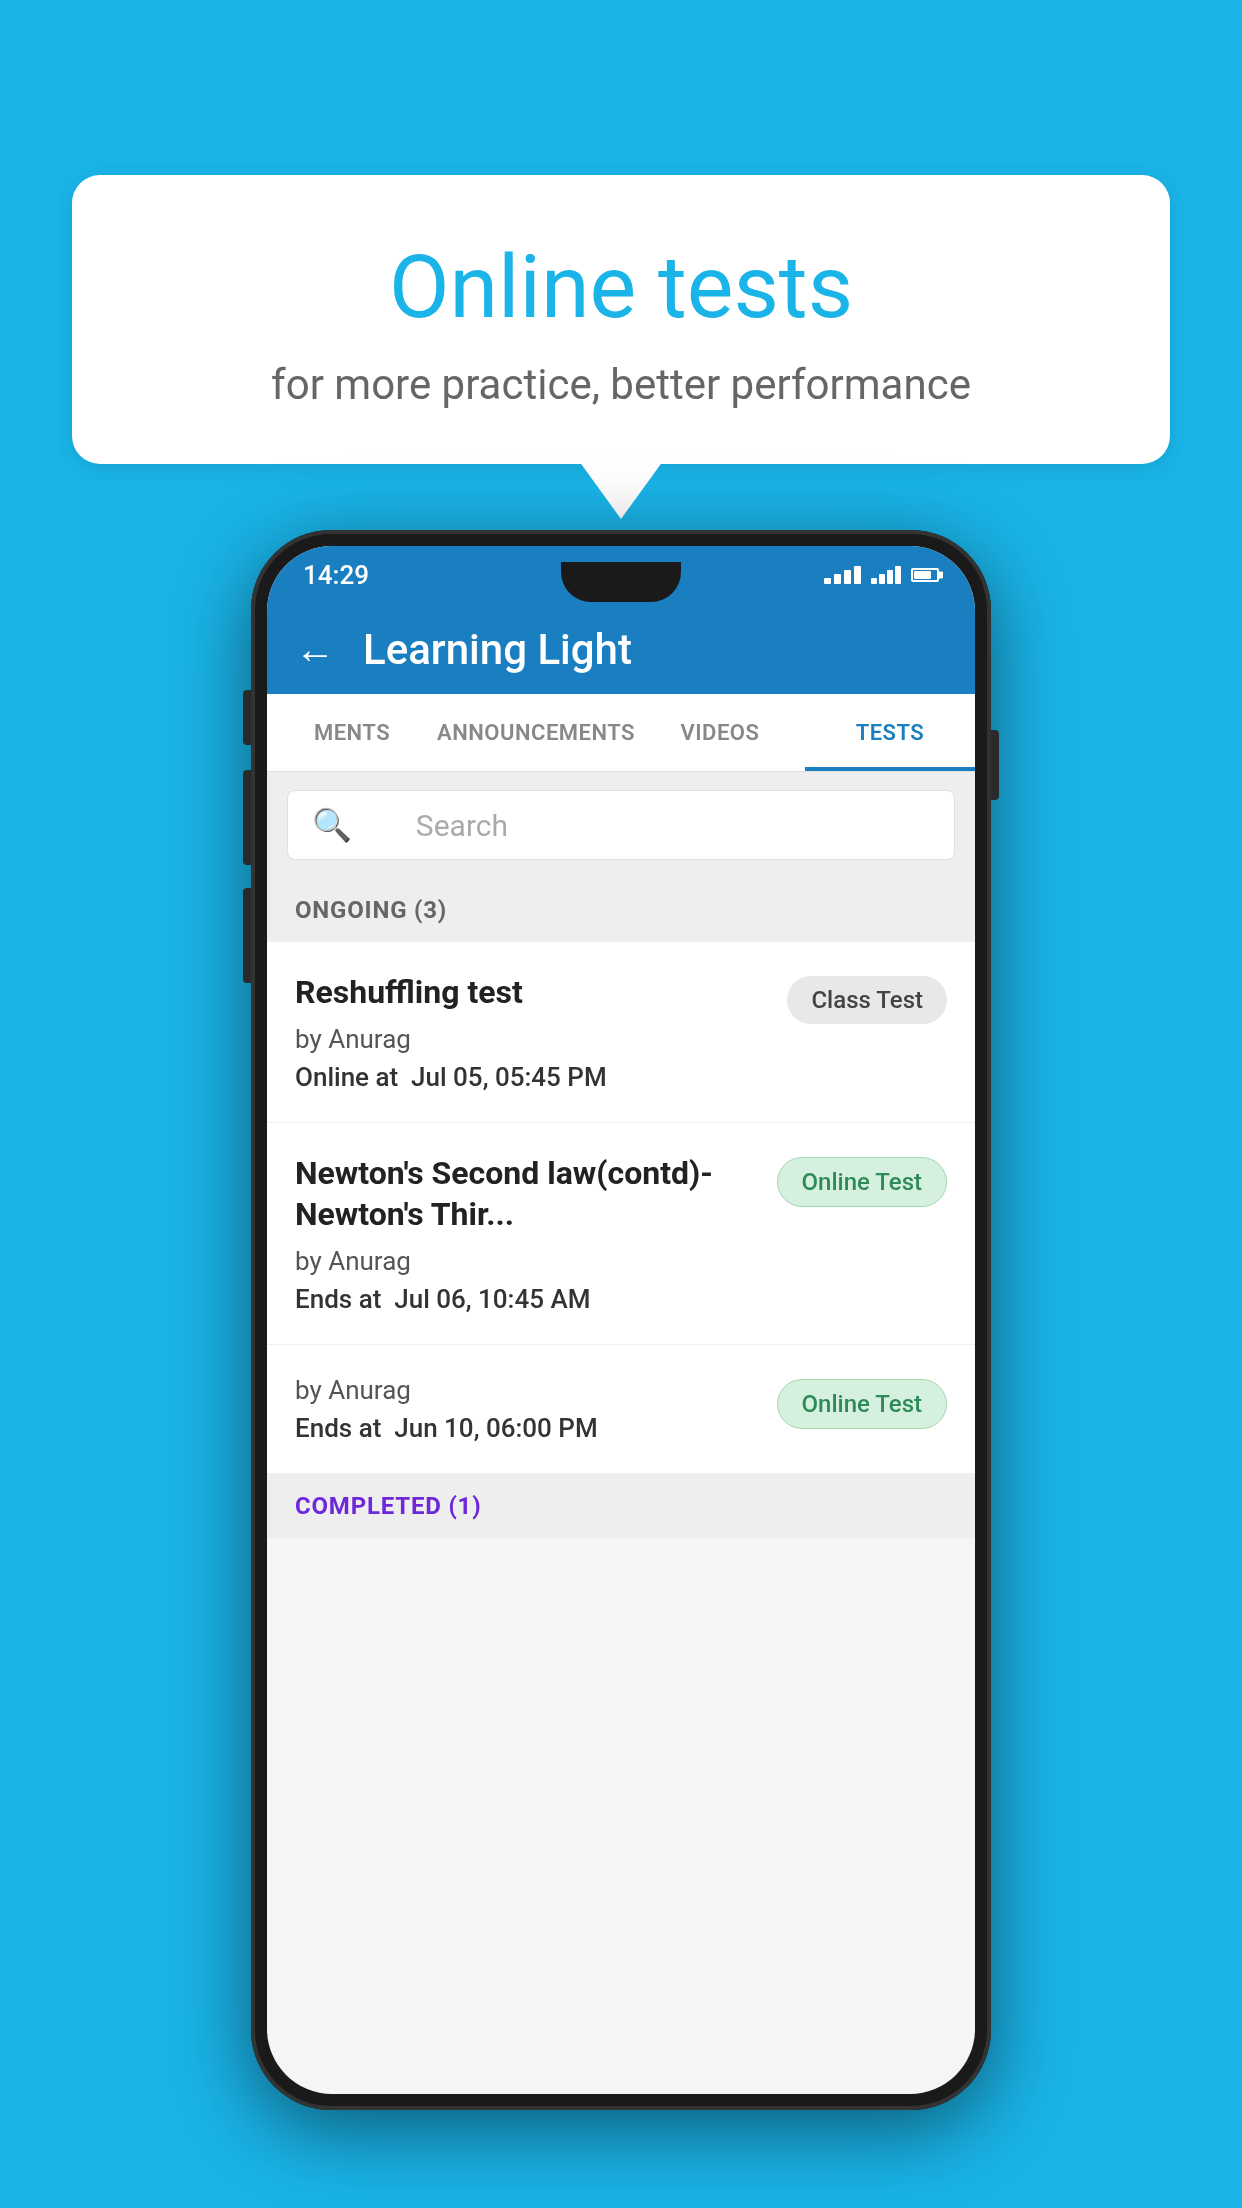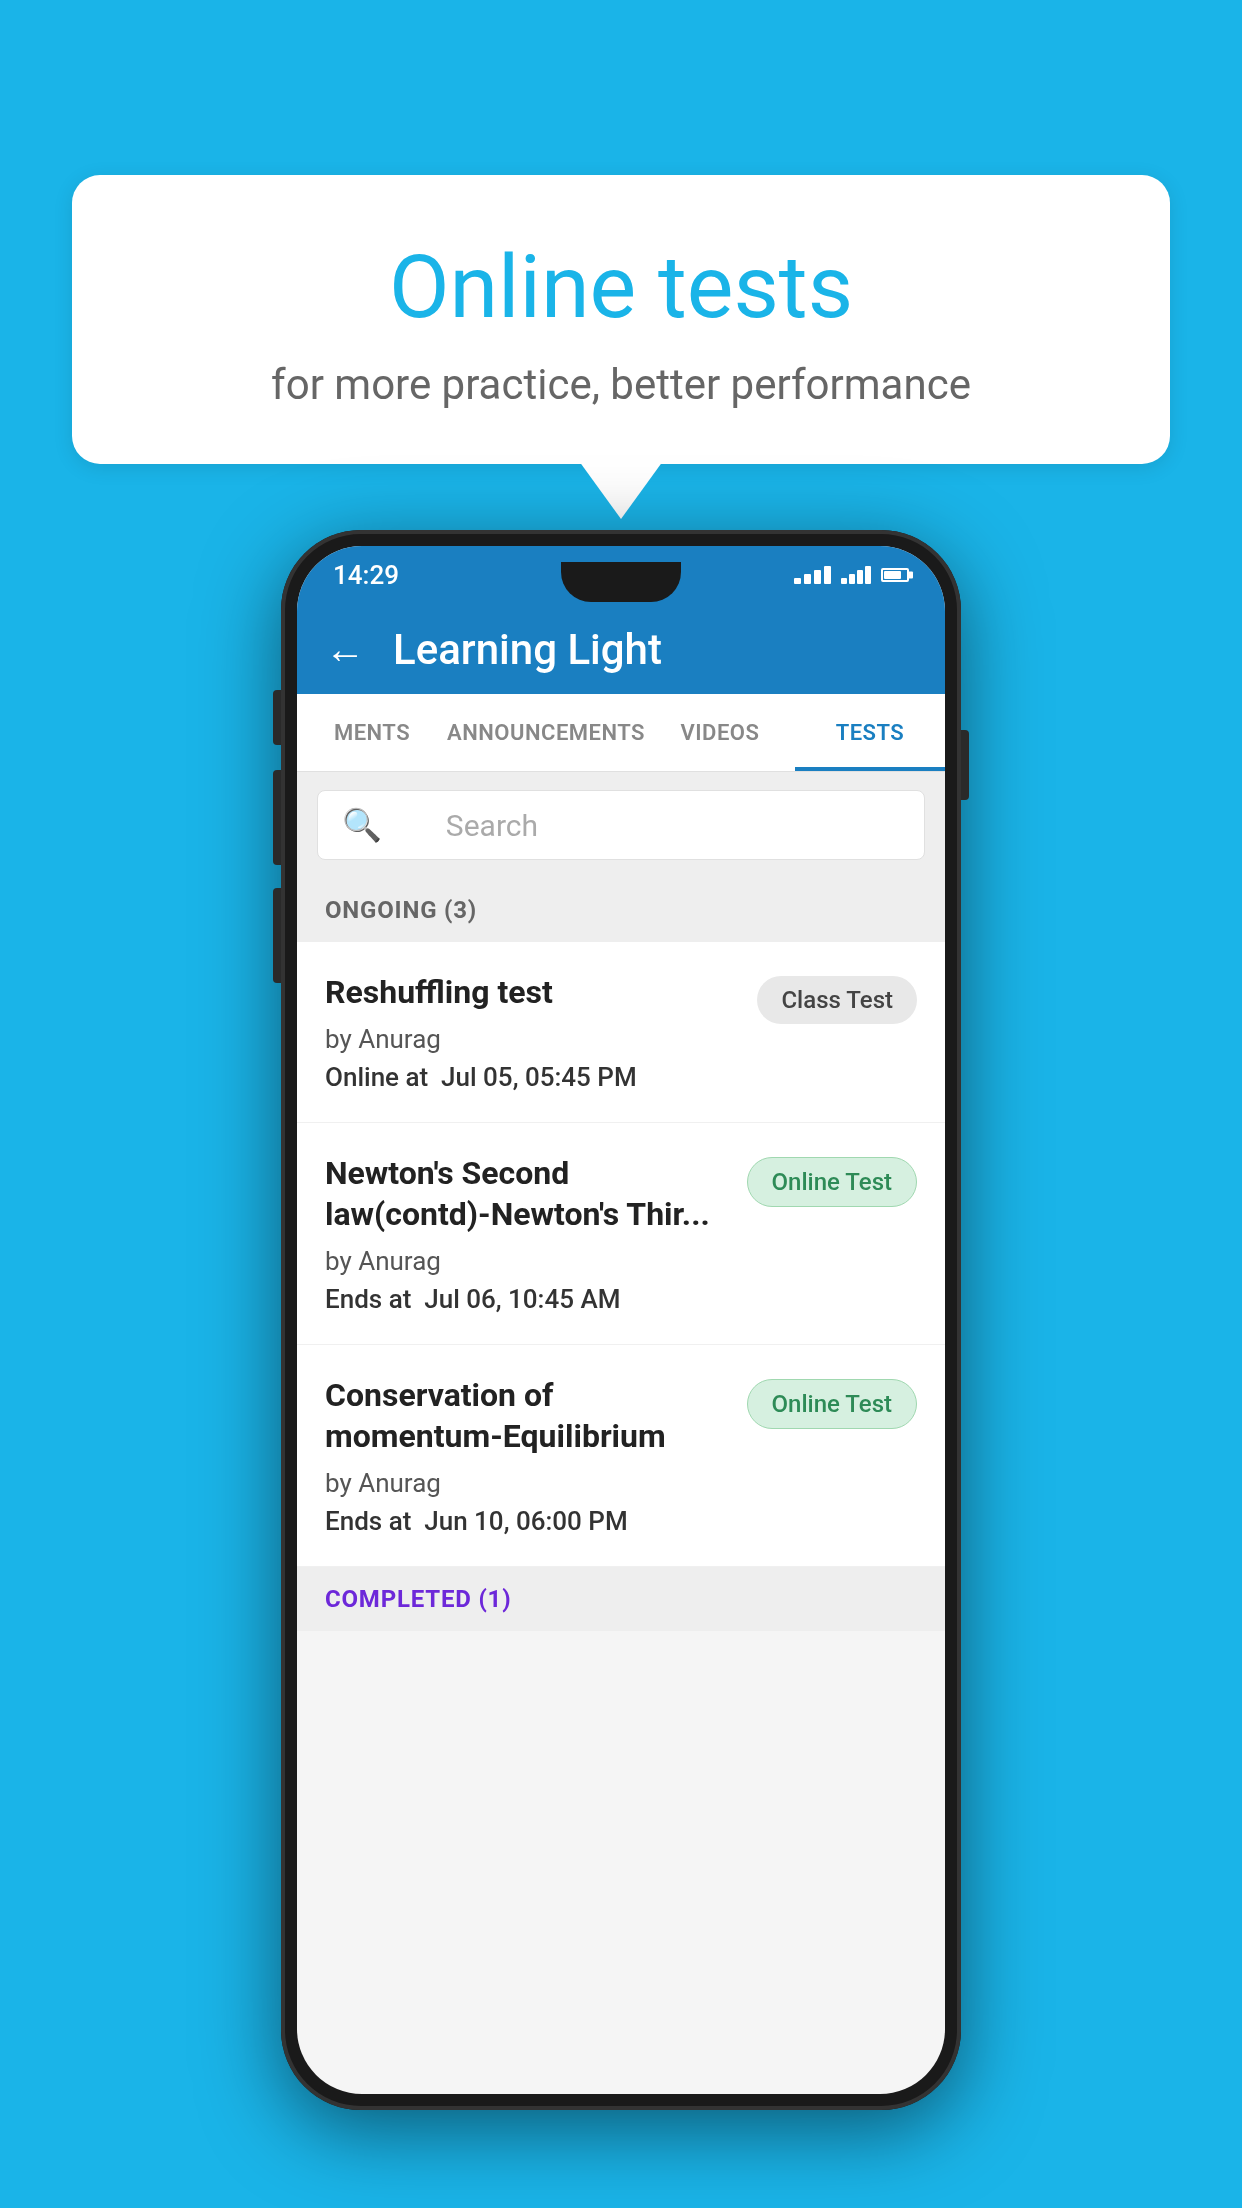--- a/index.html
+++ b/index.html
@@ -50,21 +50,21 @@
       color: #666666;
       font-weight: 400;
     }
 
     
     .phone-container {
       position: absolute;
       top: 530px;
       left: 50%;
       transform: translateX(-50%);
-      width: 680px;
+      width: 740px;
       height: 1580px;
     }
 
     
     .phone-frame {
       position: absolute;
       top: 0;
       left: 0;
       width: 100%;
       height: 100%;
@@ -448,21 +448,20 @@
             <div class="test-author">by Anurag</div>
             <div class="test-time">
               <span>Ends at</span>&nbsp;&nbsp;<span>Jul 06, 10:45 AM</span>
             </div>
           </div>
           <div class="badge badge-online">Online Test</div>
         </div>
 
         <div class="test-item">
           <div class="test-info">
-            <div class="test-name">Conservation of momentum-Equilibrium</div>
             <div class="test-author">by Anurag</div>
             <div class="test-time">
               <span>Ends at</span>&nbsp;&nbsp;<span>Jun 10, 06:00 PM</span>
             </div>
           </div>
           <div class="badge badge-online">Online Test</div>
         </div>
 
       </div>
 

